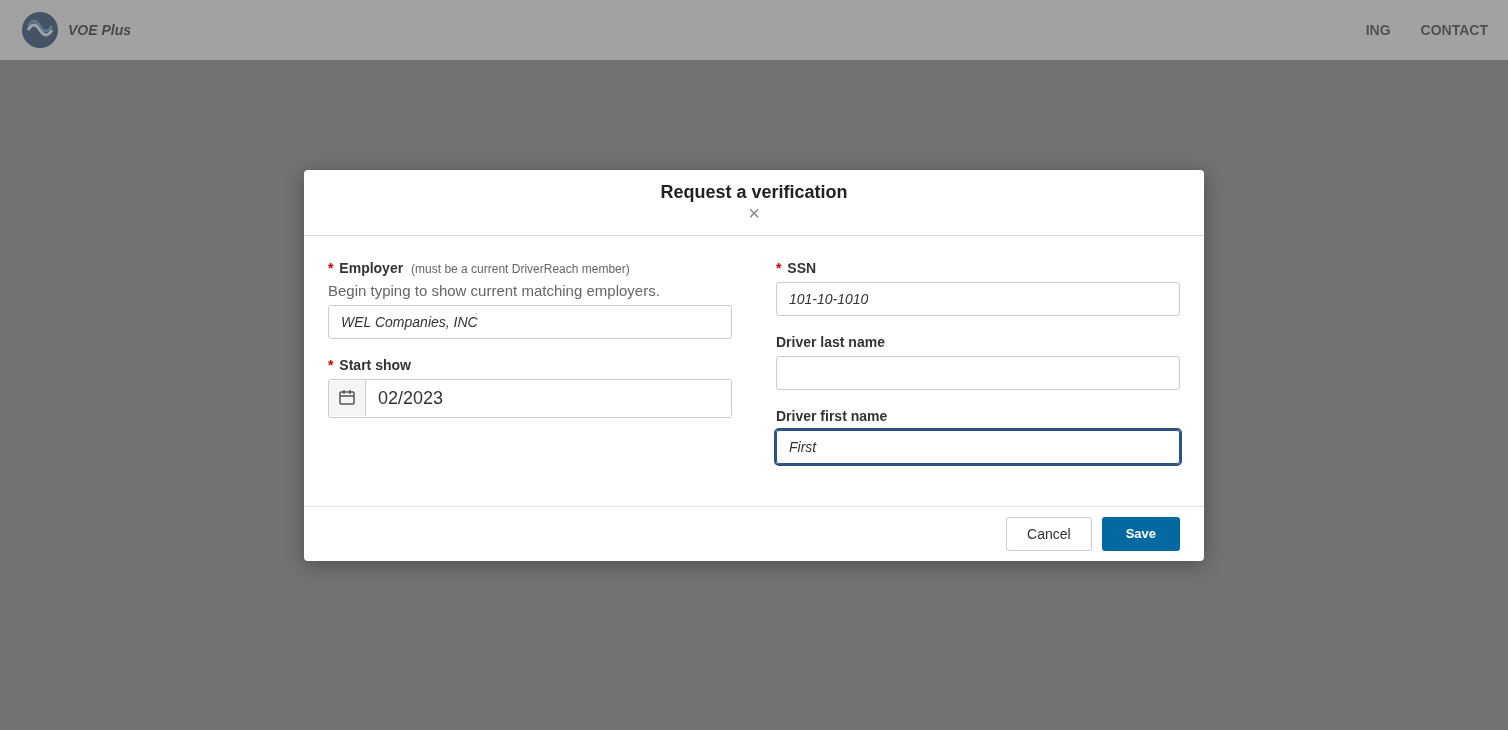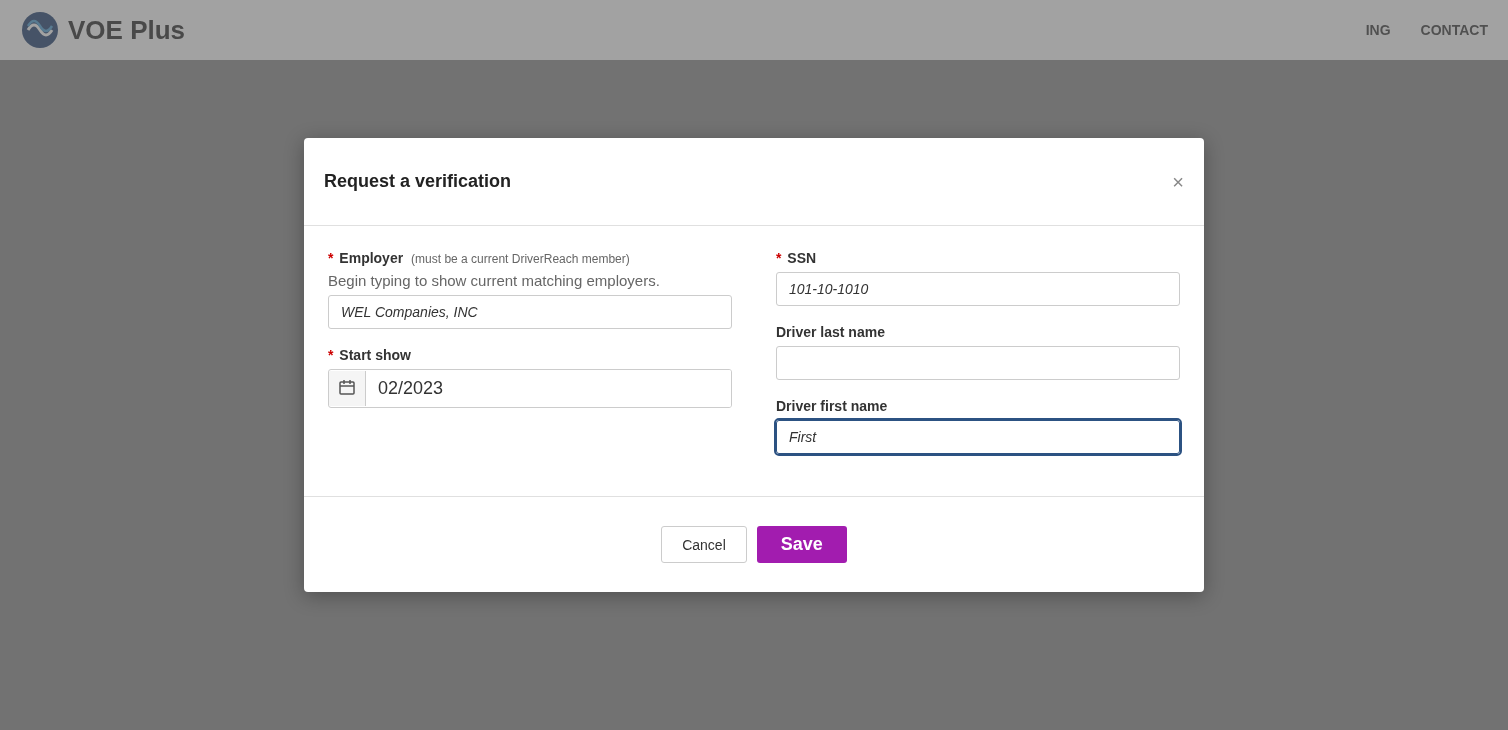--- a/index.html
+++ b/index.html
@@ -37,23 +37,24 @@
       align-items: center;
       gap: 8px;
     }
 
     .logo-icon {
       width: 40px;
       height: 40px;
     }
 
     .logo-text {
-      font-size: 26px;
+      font-size: 14px;
       font-weight: bold;
       color: #222;
+      font-style: italic;
     }
 
     .nav-right {
       display: flex;
       align-items: center;
       gap: 30px;
       font-size: 14px;
       font-weight: bold;
       color: #333;
     }
@@ -117,25 +118,26 @@
     
     .modal {
       background: white;
       border-radius: 4px;
       width: 900px;
       box-shadow: 0 4px 20px rgba(0,0,0,0.3);
       overflow: hidden;
     }
 
     .modal-header {
-      padding: 33px 20px;
+      padding: 12px 20px;
       display: flex;
       align-items: center;
       justify-content: space-between;
       border-bottom: 1px solid #e0e0e0;
+      flex-direction: column;
     }
 
     .modal-title {
       font-size: 18px;
       font-weight: bold;
       color: #222;
     }
 
     .modal-close {
       background: none;
@@ -243,44 +245,44 @@
     .date-input {
       border: none;
       padding: 8px 12px;
       font-size: 18px;
       color: #333;
       flex: 1;
       outline: none;
     }
 
     .modal-footer {
-      padding: 29px 24px;
-      display: flex;
-      justify-content: center;
+      padding: 10px 24px;
+      display: flex;
+      justify-content: flex-end;
       gap: 10px;
       border-top: 1px solid #e0e0e0;
     }
 
     .btn-cancel {
       padding: 8px 20px;
       background: white;
       border: 1px solid #ccc;
       border-radius: 3px;
       font-size: 14px;
       cursor: pointer;
       color: #333;
     }
 
     .btn-save {
       padding: 8px 24px;
-      background: #a21caf;
+      background: #0369a1;
       color: white;
       border: none;
       border-radius: 3px;
-      font-size: 18px;
+      font-size: 13px;
       font-weight: bold;
       cursor: pointer;
     }
   </style>
 </head>
 <body>
 
 <div class="bg-page">
 
   <div class="header">

